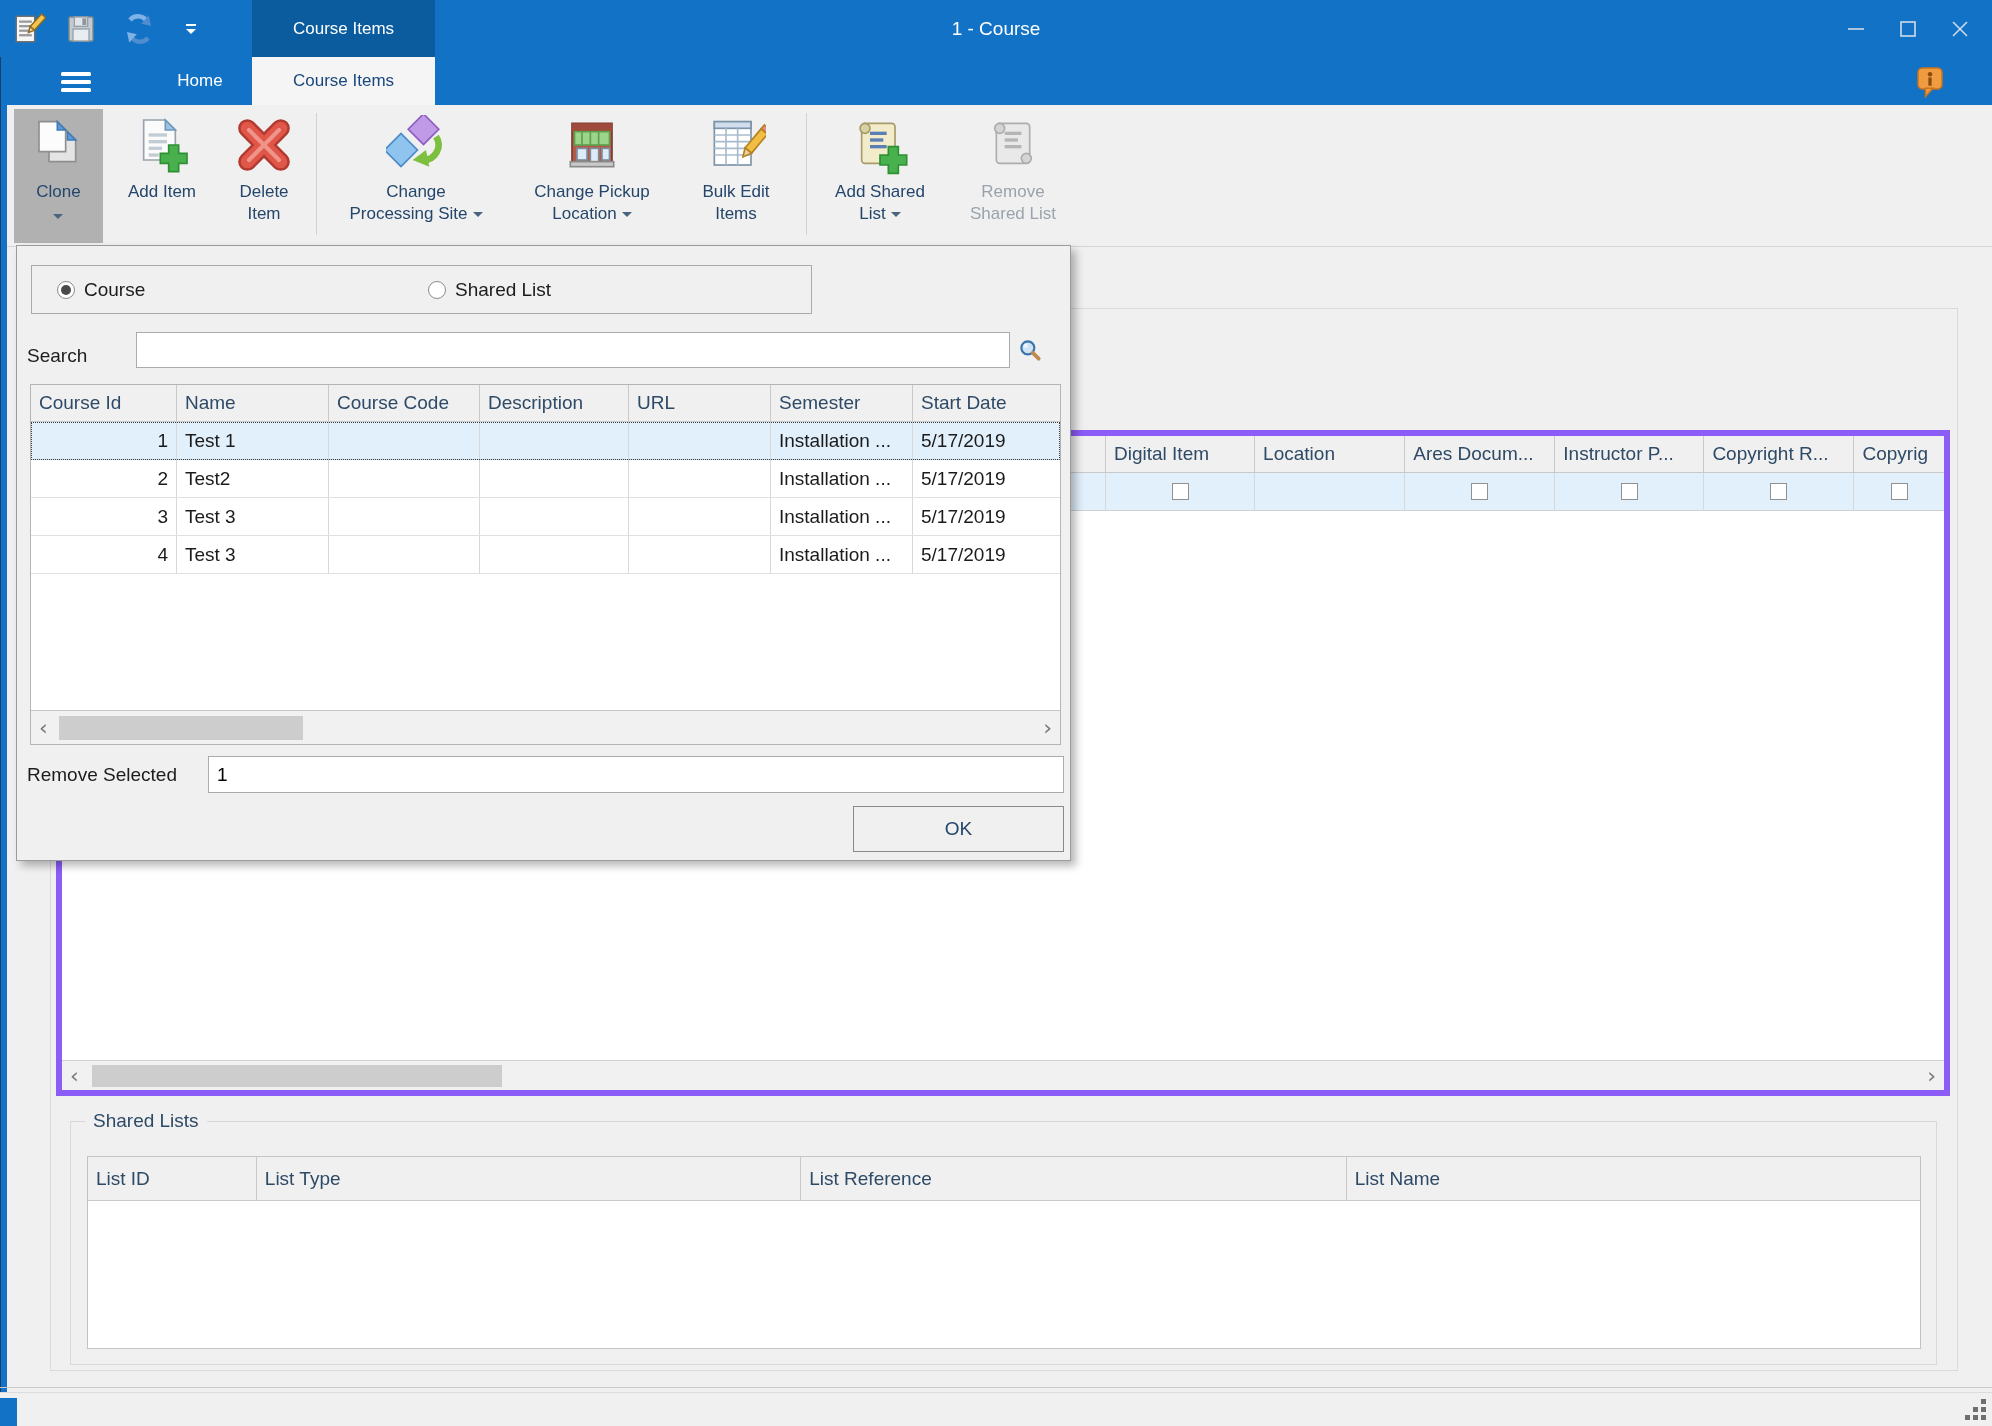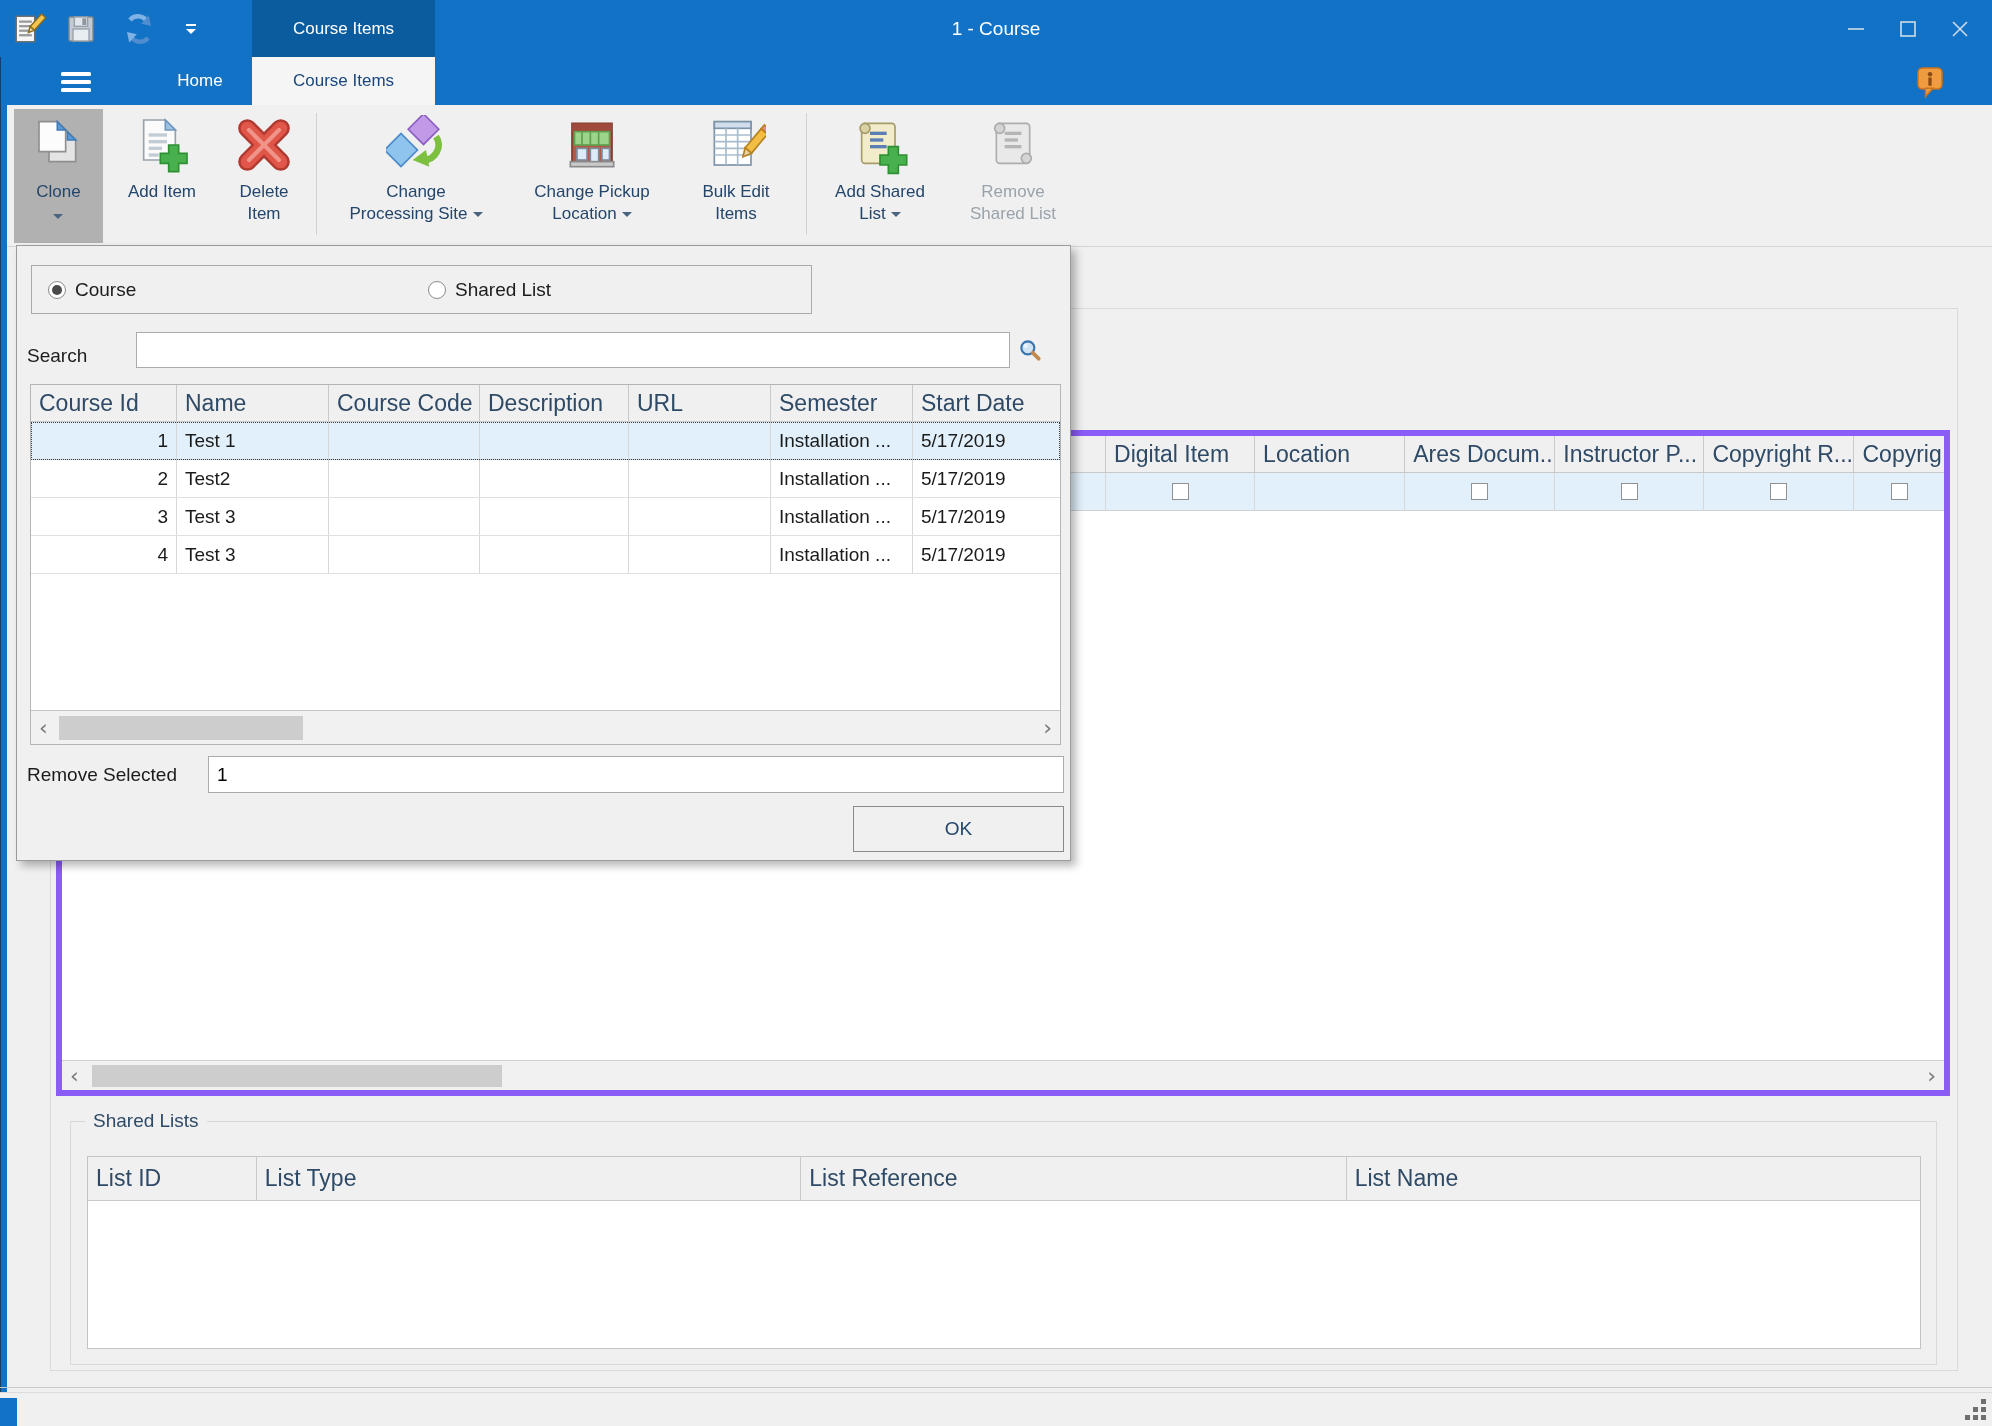--- a/index.html
+++ b/index.html
@@ -36,21 +36,21 @@
   .rbtn .ricon{margin-top:6px;height:62px;display:flex;align-items:flex-start;justify-content:center;}
   .rbtn .rlabel{margin-top:4px;font-size:17px;line-height:22px;color:#24466b;text-align:center;white-space:nowrap;}
   .rbtn.disabled .rlabel{color:#9aa3ab;}
   .caret{display:inline-block;width:0;height:0;border-left:5px solid transparent;border-right:5px solid transparent;
          border-top:5px solid #4a637e;margin-left:5px;vertical-align:middle;}
   .caret.lone{margin-left:0;margin-top:4px;}
   .rsep{position:absolute;top:8px;width:1px;height:122px;background:#d2d2d2;}
 
   
   .hdr-cell{box-sizing:border-box;border-right:1px solid #c9c9c9;padding:0 8px;display:flex;align-items:center;
-            font-size:23px;color:#2e4a66;white-space:nowrap;overflow:hidden;}
+            font-size:19px;color:#2e4a66;white-space:nowrap;overflow:hidden;}
   .cell{box-sizing:border-box;border-right:1px solid #d8d8d8;padding:0 8px;display:flex;align-items:center;
         font-size:19px;color:#1b1b1b;white-space:nowrap;overflow:hidden;}
   .num{justify-content:flex-end;}
   .sb{background:#f1f1f1;display:flex;align-items:center;position:relative;}
   .sb .arrow{font-size:22px;color:#7a7a7a;line-height:1;padding:0 6px;font-family:"DejaVu Sans",sans-serif;}
   .sb .thumb{position:absolute;top:4px;height:22px;background:#cdcdcd;}
 
   
   .outer-box{position:absolute;left:50px;top:308px;width:1908px;height:1063px;box-sizing:border-box;
              border:1px solid #dadada;background:#f0f0f0;}
@@ -383,21 +383,21 @@
       <i style="right:0;top:16px;"></i>
         <i style="right:8px;top:16px;"></i>
         <i style="right:16px;top:16px;"></i>
     </div>
   </div>
   <div class="bl-square"></div>
 
   <div class="panel">
 
     <div class="radio-box">
-      <div class="radio-item" style="left:16px;">
+      <div class="radio-item" style="left:25px;">
         <span class="radio-circle checked"></span>
         <span>Course</span>
       </div>
       <div class="radio-item" style="left:396px;">
         <span class="radio-circle"></span>
         <span>Shared List</span>
       </div>
     </div>
 
     <div class="search-label">Search</div>

